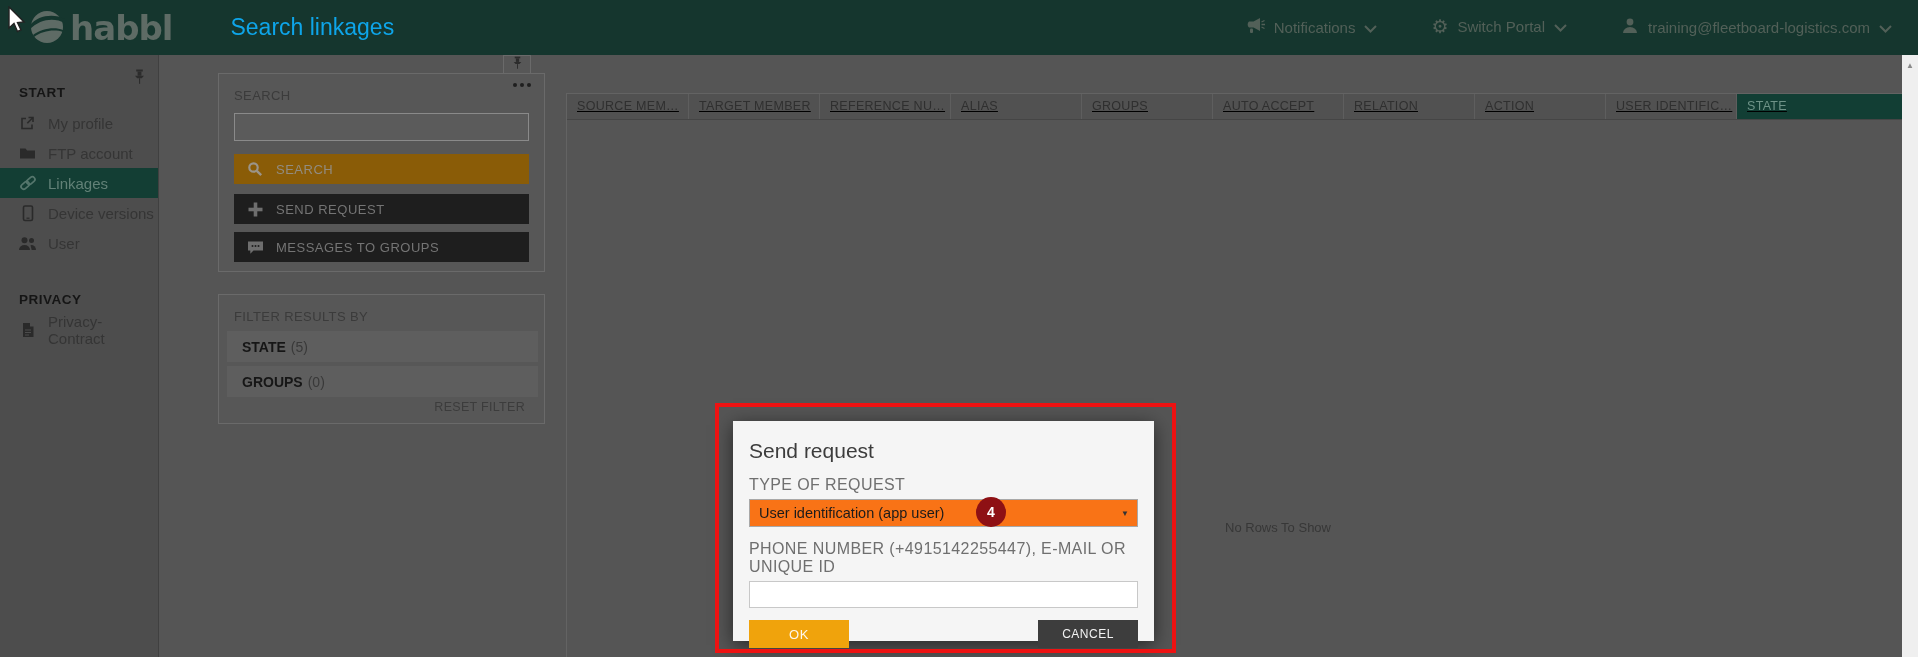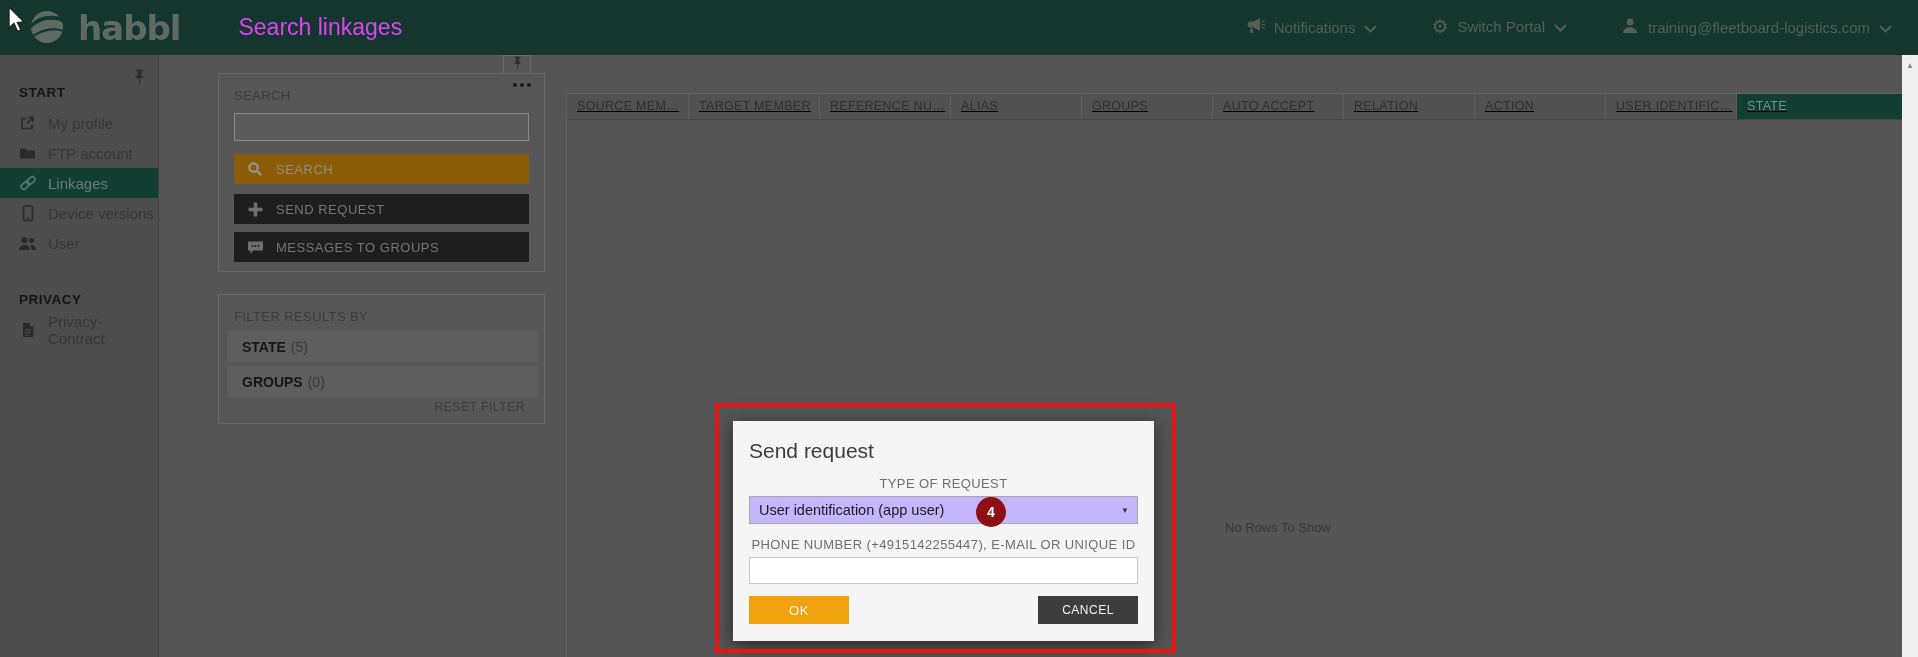--- a/index.html
+++ b/index.html
@@ -1,23 +1,23 @@
 <!DOCTYPE html>
 <html><head>
 <meta charset="utf-8">
 <style>
   html,body{margin:0;padding:0;background:#555;font-family:"Liberation Sans",sans-serif;}
   *{box-sizing:border-box;}
   #screen{position:relative;width:1918px;height:657px;overflow:hidden;background:#555555;}
 
   
   .header{position:absolute;left:0;top:0;width:1918px;height:55px;background:#15362e;display:flex;align-items:center;}
-  .logo{display:flex;align-items:center;margin-left:28px;gap:12px;}
+  .logo{display:flex;align-items:center;margin-left:28px;gap:4px;}
   .logo-text{font-size:34px;font-weight:800;color:#5e6b65;letter-spacing:-1px;font-family:"DejaVu Sans",sans-serif;}
-  .page-title{margin-left:58px;font-size:23px;font-weight:400;color:#d946ef;}
+  .page-title{margin-left:58px;font-size:23px;font-weight:400;color:#0ea5e9;}
   .header-right{margin-left:auto;display:flex;align-items:flex-start;gap:14px;margin-right:26px;color:#526058;font-size:15px;}
   .hgroup{display:flex;align-items:center;gap:9px;margin-left:40px;cursor:pointer;}
   .gear-glyph{font-size:19px;line-height:1;color:#526058;}
   .chev{width:13px;height:8px;}
 
   
   .sidebar{position:absolute;left:0;top:55px;width:159px;height:602px;background:#4d4d4d;border-right:1px solid #404040;}
   .sidebar-pin{position:absolute;top:14px;right:12px;color:#2c2c2c;}
   .side-heading{padding:30px 0 8px 19px;font-size:13.5px;font-weight:bold;color:#151515;letter-spacing:.5px;}
   .side-heading.second{padding-top:34px;}
@@ -61,22 +61,22 @@
   .empty-msg{position:absolute;left:50%;top:426px;transform:translateX(-50%);font-size:13px;color:#373737;white-space:nowrap;}
 
   
   .scrollbar{position:absolute;left:1902px;top:55px;width:16px;height:602px;background:#efefef;}
   .scroll-up{position:absolute;left:0;top:6px;width:16px;text-align:center;font-size:8px;color:#8a8a8a;cursor:pointer;}
 
   
   .annotation-rect{position:absolute;left:715px;top:403px;width:461px;height:250px;border:4px solid #ee1212;z-index:60;pointer-events:none;}
   .modal{position:absolute;left:733px;top:421px;width:421px;height:220px;background:#f5f5f5;box-shadow:0 4px 18px rgba(0,0,0,.55);z-index:50;padding:14px 16px 0 16px;}
   .modal-title{font-size:21px;color:#3c3c3c;font-weight:400;margin-top:4px;}
-  .mlabel{font-size:13px;color:#6f6f6f;letter-spacing:.4px;margin-top:13px;text-align:center;}
-  .mselect{position:relative;margin-top:5px;width:389px;height:28px;background:#c4b5fd;border:1px solid #a8a8a8;display:flex;align-items:center;padding-left:9px;font-size:14.5px;color:#1b1b1b;cursor:pointer;}
+  .mlabel{font-size:16px;color:#6f6f6f;letter-spacing:.4px;margin-top:13px;}
+  .mselect{position:relative;margin-top:5px;width:389px;height:28px;background:#f97316;border:1px solid #a8a8a8;display:flex;align-items:center;padding-left:9px;font-size:14.5px;color:#1b1b1b;cursor:pointer;}
   .mselect .select-arrow{position:absolute;right:8px;top:9px;font-size:8px;color:#333;}
   .minput{display:block;margin-top:5px;width:389px;height:27px;background:#ffffff;border:1px solid #c8c8c8;outline:none;font-size:14px;color:#222;padding:0 8px;font-family:inherit;}
   .mbuttons{display:flex;justify-content:space-between;margin-top:12px;}
   .mbtn{width:100px;height:28px;border:none;font-size:13px;letter-spacing:.5px;cursor:pointer;font-family:inherit;}
   .btn-ok{background:#f0a30c;color:#fdf7ec;}
   .btn-cancel{background:#3d3d3d;color:#f3f3f3;font-size:12px;}
   .badge{position:absolute;left:243px;top:76px;width:30px;height:30px;border-radius:50%;background:#8e1014;color:#ffffff;font-size:14px;font-weight:bold;display:flex;align-items:center;justify-content:center;z-index:5;}
 
   .cursor{position:absolute;left:8px;top:6px;z-index:100;pointer-events:none;}
 </style>

